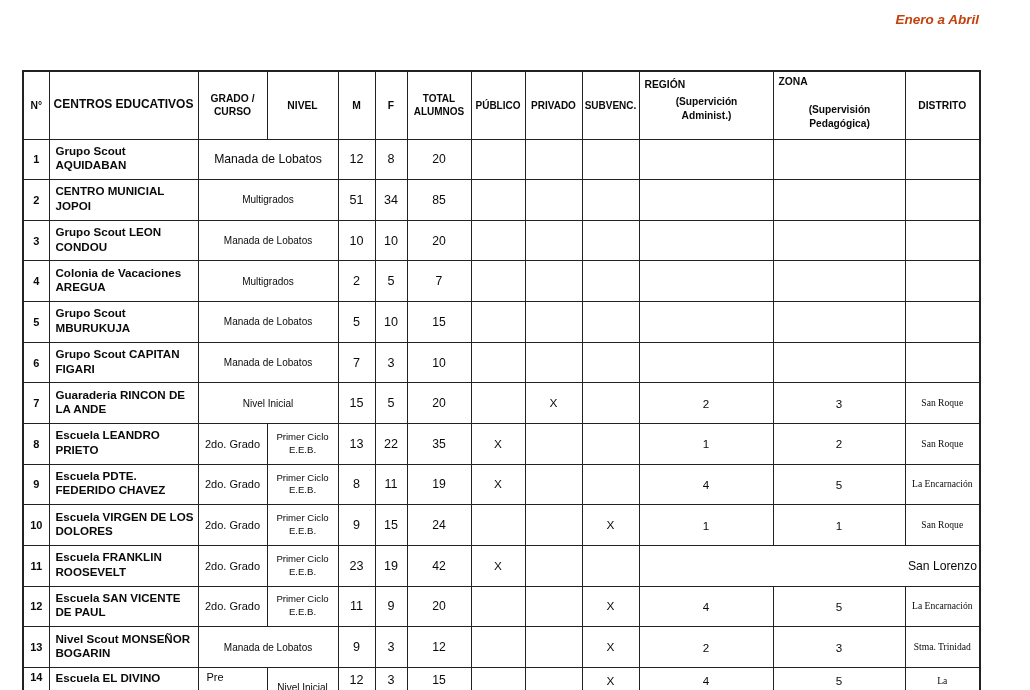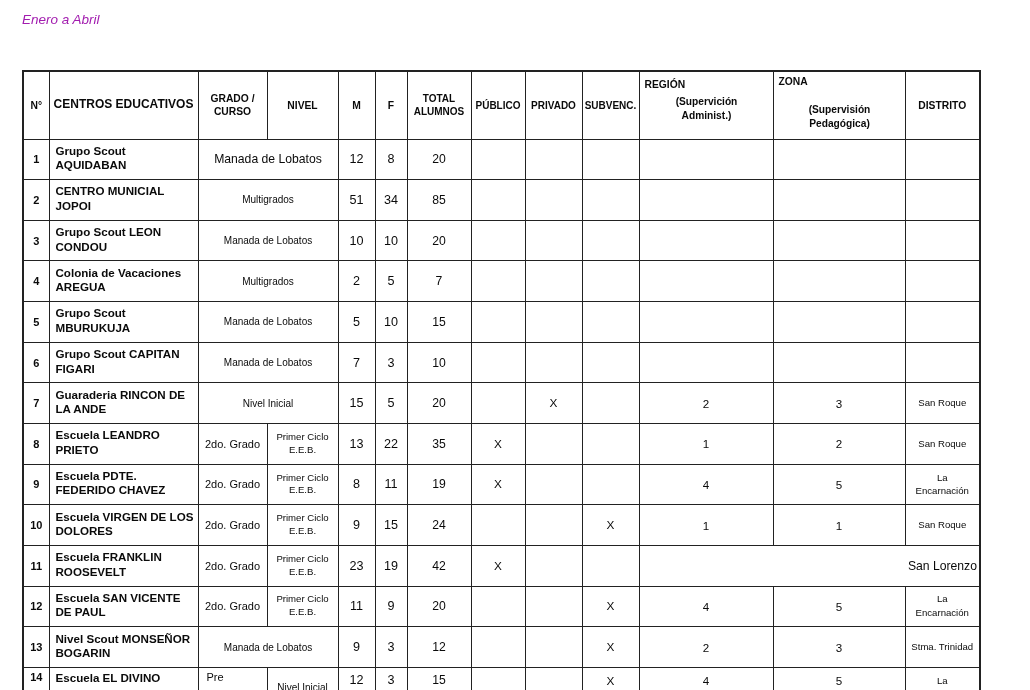--- a/index.html
+++ b/index.html
@@ -9,25 +9,25 @@
     overflow: hidden;
     background: #ffffff;
     font-family: "Liberation Sans", "DejaVu Sans", sans-serif;
     color: #000;
   }
   .page { position: relative; width: 1030px; height: 690px; }
 
   .doc-title {
     position: absolute;
     top: 12px; left: 22px; width: 957px;
-    text-align: left;
+    text-align: right;
     font-size: 13.5px;
-    font-weight: normal;
+    font-weight: bold;
     font-style: italic;
-    color: #a21caf;
+    color: #c2410c;
   }
 
   .table-wrap { position: absolute; top: 70px; left: 22px; }
 
   table {
     border-collapse: collapse;
     table-layout: fixed;
     width: 957px;
     background: #fff;
   }
@@ -56,21 +56,21 @@
   td.num   { font-weight: bold; font-size: 11px; }
   td.name  { text-align: left; padding: 2px 4px 4px 6px; font-size: 11.6px; line-height: 1.25; font-weight: bold; }
   td.gn    { font-size: 10px; }
   tr.first-row td.gn { font-size: 12.2px; }
   td.grado { font-size: 11px; }
   td.nivel { font-size: 9.6px; line-height: 1.35; margin-top: 27px; }
   td.mf    { font-size: 12.6px; }
   td.total { font-size: 12.2px; }
   td.x     { font-size: 11.8px; }
   td.reg, td.zona { font-size: 11.6px; }
-  td.dist  { font-size: 9.6px; line-height: 1.45; padding: 1px 4px; }
+  td.dist  { font-size: 9.6px; line-height: 1.45; padding: 1px 4px; font-family: Liberation Serif, serif; }
   td.rzd   { font-size: 12.2px; text-align: right; }
 
   
   tr.last-row td { vertical-align: top; padding-top: 3px; }
   tr.last-row td.grado { text-align: left; padding-left: 8px; }
   tr.last-row td.nivel { padding-top: 13px; font-size: 10px; }
   tr.last-row td.dist  { padding-top: 6px; }
   tr.last-row td.reg, tr.last-row td.zona, tr.last-row td.x { padding-top: 6px; }
   tr.last-row td.mf, tr.last-row td.total { padding-top: 5px; }
 </style>

